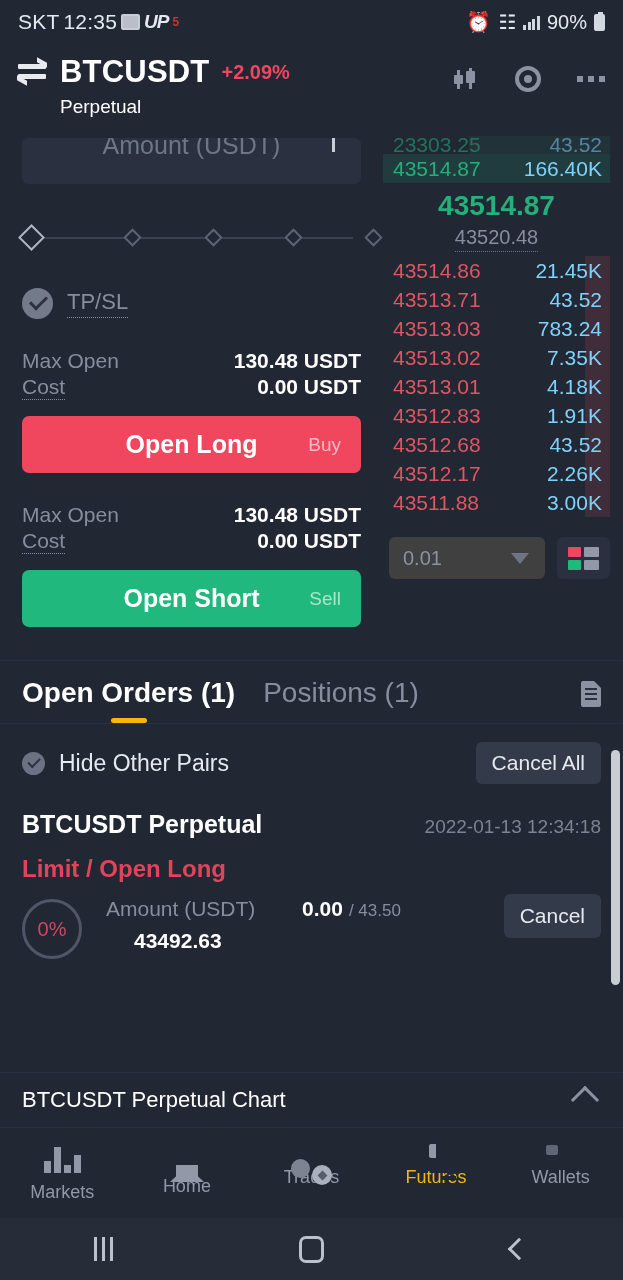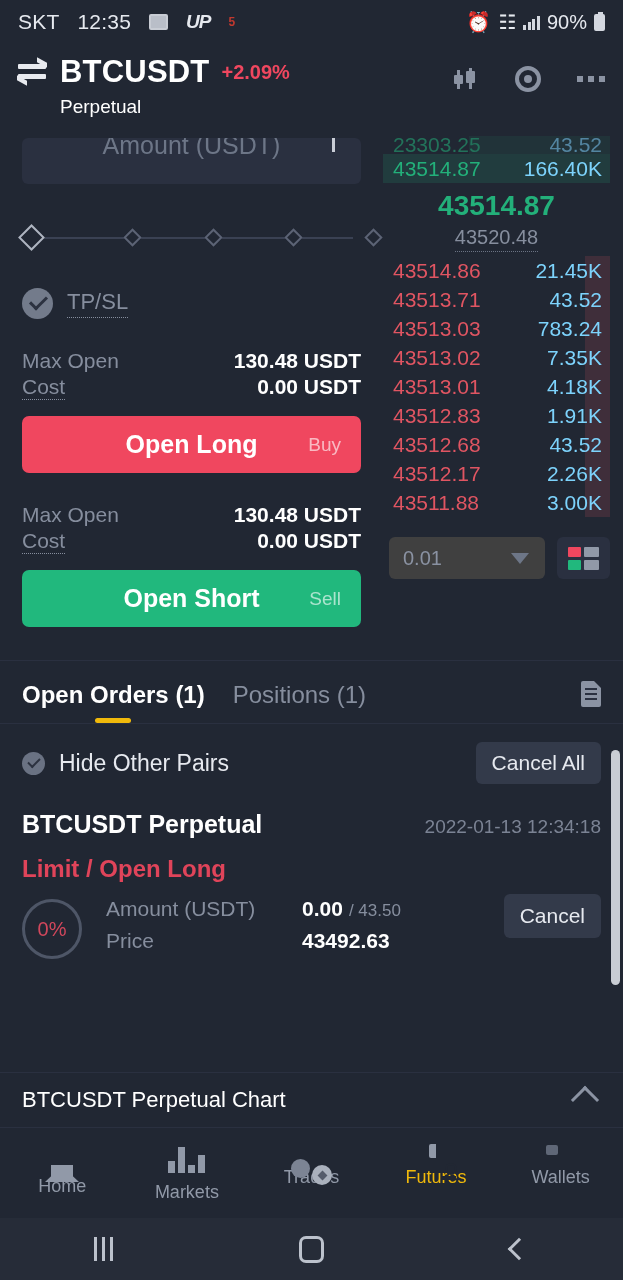--- a/index.html
+++ b/index.html
@@ -9,21 +9,21 @@
     font-family: "Liberation Sans", sans-serif;
     overflow: hidden;
   }
   .phone { position: relative; width: 623px; height: 1280px; background: #212733; }
 
   
   .statusbar {
     height: 44px; display: flex; align-items: center;
     padding: 0 18px; background: #212733; color: #e6e9ef;
   }
-  .sb-left { display: flex; align-items: center; gap: 18px; font-size: 21px; letter-spacing: .2px; }
+  .sb-left { display: flex; align-items: center; gap: 4px; font-size: 21px; letter-spacing: .2px; }
   .sb-right { margin-left: auto; display: flex; align-items: center; gap: 7px; font-size: 20px; }
   .sb-img-icon {
     width: 19px; height: 16px; border: 2px solid #c8ccd4; border-radius: 2px;
     position: relative; background: #b9bec8;
   }
   .sb-up { font-style: italic; font-weight: bold; font-size: 19px; color: #e6e9ef; letter-spacing: -1px; }
   .sb-badge { font-size: 12px; color: #c0392f; font-weight: bold; }
   .ico { display: inline-block; vertical-align: middle; }
   .bars { display: inline-flex; align-items: flex-end; gap: 1.5px; height: 15px; }
   .bars i { width: 3px; background: #d4d8e0; display:block; }
@@ -132,21 +132,21 @@
   .lay-grid { display: grid; grid-template-columns: 13px 15px; grid-template-rows: 10px 10px; gap: 3px; }
   .lay-grid i { display: block; border-radius: 1px; }
   .lay-grid i:nth-child(1){ background:#f0475f; }
   .lay-grid i:nth-child(2){ background:#9199a8; }
   .lay-grid i:nth-child(3){ background:#21b87d; }
   .lay-grid i:nth-child(4){ background:#9199a8; }
 
   
   .tabs-wrap { border-top: 1px solid #2a3040; margin-top: 14px; padding: 0 22px; position: relative; }
   .tabs { display: flex; align-items: flex-end; gap: 28px; height: 62px; }
-  .tab { font-size: 24px; color: #868e9e; padding-bottom: 14px; position: relative; }
+  .tab { font-size: 28px; color: #868e9e; padding-bottom: 14px; position: relative; }
   .tab.active { color: #ffffff; font-weight: bold; }
   .tab.active::after { content:""; position: absolute; left: 50%; transform: translateX(-50%);
       bottom: 0; width: 36px; height: 5px; background: #f0b90b; border-radius: 3px; }
   .doc-ico { position: absolute; right: 22px; top: 20px; width: 20px; height: 26px;
              background: #8b93a3; border-radius: 2px; }
   .doc-ico::after { content:""; position: absolute; left: 4px; top: 7px; width: 12px; height: 2px;
              background: #2a3040; box-shadow: 0 5px 0 #2a3040, 0 10px 0 #2a3040; }
   .doc-ico::before { content:""; position:absolute; right:0; top:0; border-top: 7px solid #212733;
              border-left: 7px solid transparent; }
 
@@ -441,52 +441,51 @@
       <span class="ring">
         <span>0%</span>
       </span>
       <div class="oc-fields">
         <div class="of-row">
           <span class="of-k">Amount (USDT)</span>
           <span class="of-v">0.00</span>
           <span class="of-sec">/ 43.50</span>
         </div>
         <div class="of-row">
-          <span class="of-k">Price</span>
           <span class="of-v">43492.63</span>
         </div>
       </div>
     </div>
     <span class="cancel-btn">Cancel</span>
   </div>
 
   <div class="scrollbar"></div>
 
   <div class="chart-bar">
     <span class="t">BTCUSDT Perpetual  Chart</span>
     <span class="chev-up"></span>
   </div>
 
   <div class="bottomnav" id="bottomnav">
-      <div class="nav-item">
-        <span class="ni-wrap"><span class="ni-home"></span></span>
-        <span class="nav-lbl">Home</span>
-      </div>
       <div class="nav-item">
         <span class="ni-wrap">
           <span class="ni-mk">
             <i></i>
             <i></i>
             <i></i>
             <i></i>
           </span>
         </span>
         <span class="nav-lbl">Markets</span>
       </div>
       <div class="nav-item">
+        <span class="ni-wrap"><span class="ni-home"></span></span>
+        <span class="nav-lbl">Home</span>
+      </div>
+      <div class="nav-item">
         <span class="ni-wrap"><span class="ni-tr"><span></span></span></span>
         <span class="nav-lbl">Trades</span>
       </div>
       <div class="nav-item active">
         <span class="ni-wrap"><span class="ni-fu"><i></i></span></span>
         <span class="nav-lbl">Futures</span>
       </div>
       <div class="nav-item">
         <span class="ni-wrap"><span class="ni-wa"></span></span>
         <span class="nav-lbl">Wallets</span>

